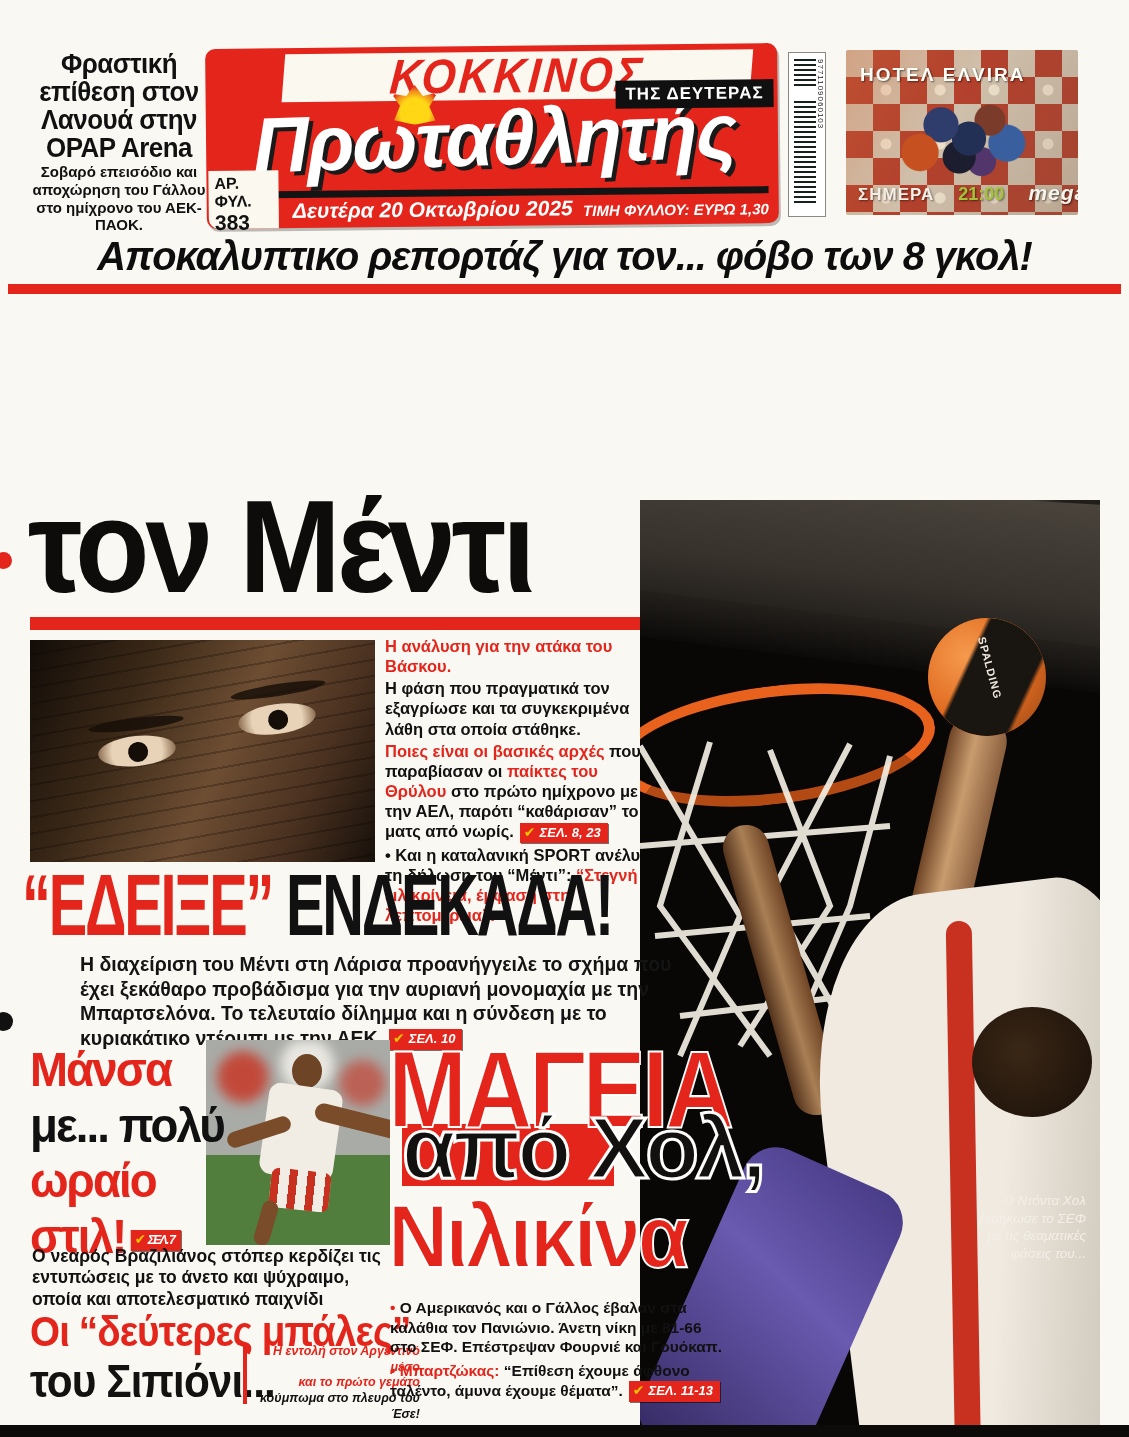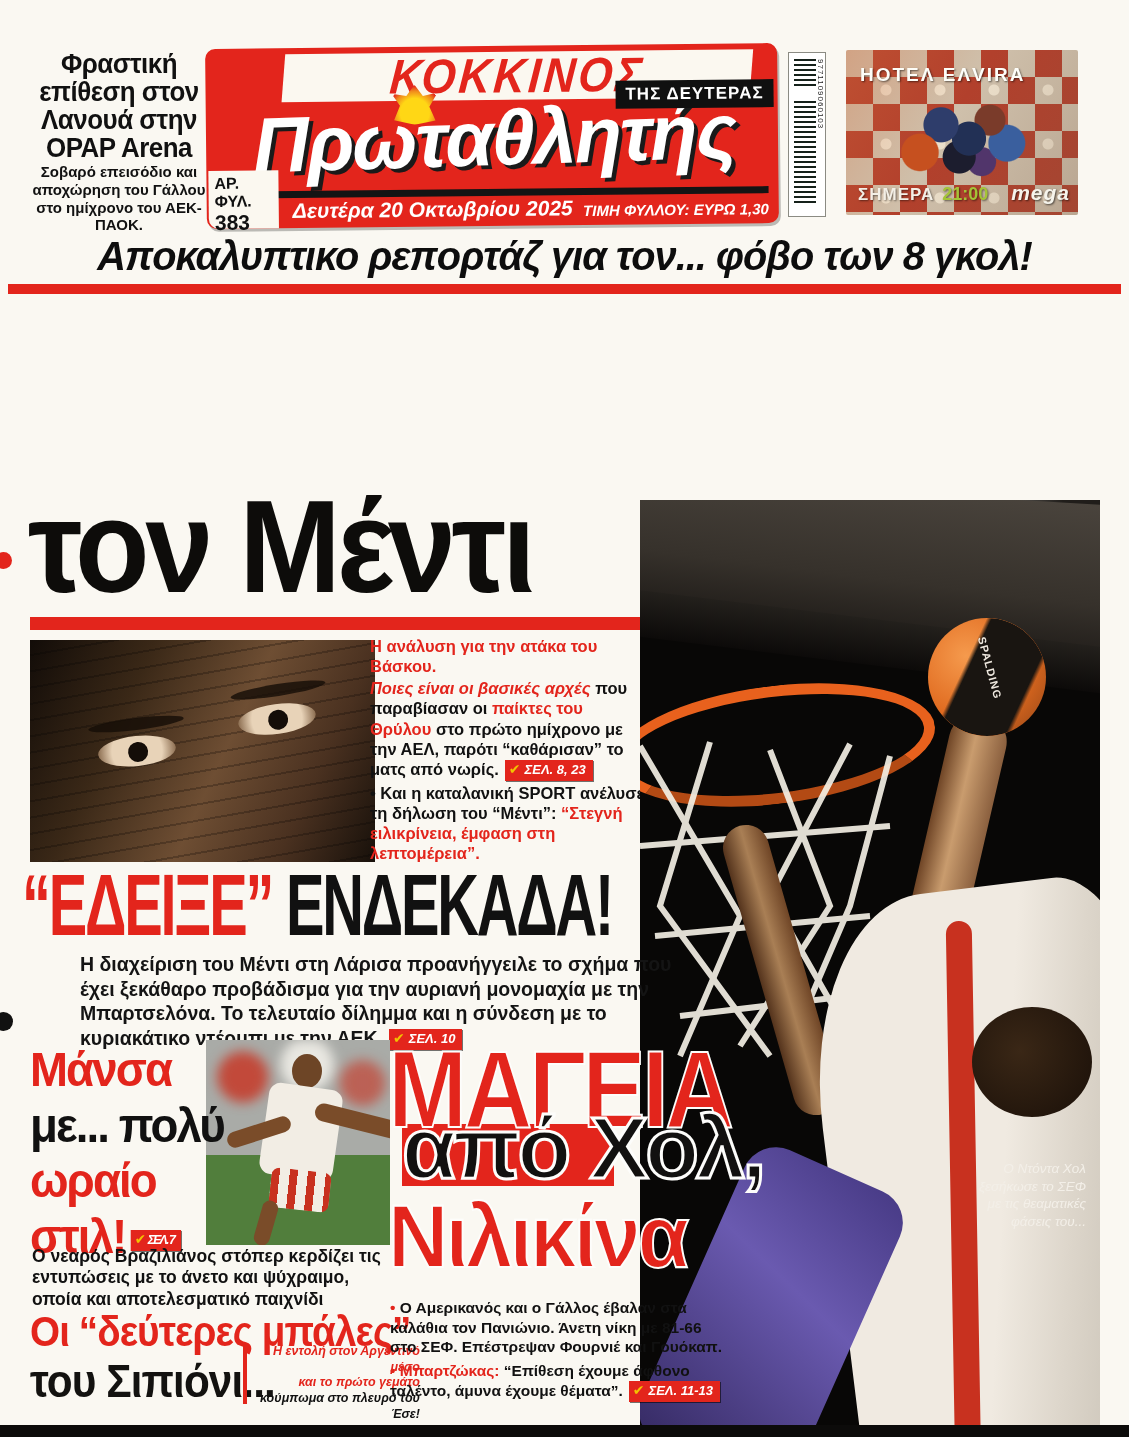--- a/index.html
+++ b/index.html
@@ -48,21 +48,21 @@
             text-shadow:1px 1px 2px rgba(0,0,0,.55);z-index:3;}
   .ad-people{position:absolute;left:46px;top:38px;width:140px;height:92px;z-index:2;filter:blur(.4px);
       background:
         radial-gradient(circle at 20% 70%,#c6501f 0 14%,transparent 15%),
         radial-gradient(circle at 35% 40%,#2e3d6b 0 16%,transparent 17%),
         radial-gradient(circle at 55% 55%,#223055 0 18%,transparent 19%),
         radial-gradient(circle at 70% 35%,#7a3b2a 0 13%,transparent 14%),
         radial-gradient(circle at 82% 60%,#3a5f9e 0 14%,transparent 15%),
         radial-gradient(circle at 48% 75%,#1c1d2e 0 16%,transparent 17%),
         radial-gradient(circle at 64% 80%,#51356b 0 12%,transparent 13%);}
-  .ad-bottom{position:absolute;left:12px;bottom:10px;right:8px;display:flex;align-items:baseline;gap:8px;z-index:3;}
+  .ad-bottom{position:absolute;left:12px;bottom:10px;right:8px;display:flex;align-items:baseline;gap:24px;z-index:3;}
   .ad-when{color:#f3efe6;font-weight:700;font-size:17px;letter-spacing:1px;text-shadow:1px 1px 2px rgba(0,0,0,.5);}
   .ad-time{color:#a4c437;font-weight:900;font-size:18px;text-shadow:1px 1px 2px rgba(0,0,0,.5);}
   .ad-channel{margin-left:auto;color:#f6f4ec;font-weight:900;font-style:italic;font-size:21px;letter-spacing:1px;
               text-shadow:1px 1px 2px rgba(0,0,0,.6);}
   
   .banner{position:absolute;left:0;top:233px;width:100%;text-align:center;color:#0d0d0d;
           font-weight:900;font-style:italic;font-size:41px;letter-spacing:-1px;transform:scaleX(.97);}
   .redbar-top{position:absolute;left:8px;top:284px;width:1113px;height:10px;background:#e3251c;}
   .black-band{position:absolute;left:6px;top:294px;width:1117px;height:177px;background:#0d0c0a;overflow:hidden;}
   .ti{position:absolute;left:0;top:4px;width:100%;text-align:center;color:#e3251c;font-weight:900;font-size:149px;
@@ -77,21 +77,21 @@
       background:linear-gradient(115deg,#120c08 0%,#3a2817 28%,#6e4e33 55%,#4a3120 78%,#17100a 100%);}
   .eye{position:absolute;width:78px;height:30px;border-radius:50%;background:radial-gradient(circle at 50% 50%,#e8d3b8 0 60%,#7a5a3d 100%);}
   .eye .pupil{position:absolute;left:30px;top:6px;width:20px;height:20px;border-radius:50%;background:#140d08;}
   .eye1{left:68px;top:96px;transform:rotate(-6deg);}
   .eye2{left:208px;top:64px;transform:rotate(-8deg);}
   .brow{position:absolute;width:96px;height:12px;background:rgba(20,12,6,.8);border-radius:50%;}
   .brow1{left:58px;top:78px;transform:rotate(-7deg);}
   .brow2{left:200px;top:44px;transform:rotate(-9deg);}
   .wrinkles{position:absolute;inset:0;background:repeating-linear-gradient(170deg,transparent 0 14px,rgba(25,14,7,.25) 14px 16px);mix-blend-mode:multiply;}
   
-  .lead{position:absolute;left:370px;top:636px;width:276px;font-weight:700;font-size:16.5px;line-height:1.22;}
+  .lead{position:absolute;left:385px;top:636px;width:276px;font-weight:700;font-size:16.5px;line-height:1.22;}
   .lead p{margin:0 0 2px 0;}
   
   .badge{display:inline-flex;align-items:baseline;background:#e3251c;color:#fff;font-weight:900;font-style:italic;
          font-size:13px;line-height:1.25;padding:1px 7px 2px 4px;margin-left:6px;white-space:nowrap;
          vertical-align:middle;box-shadow:1px 1px 0 rgba(0,0,0,.55);}
   .badge .chk{color:#f2c300;margin-right:4px;font-style:normal;font-size:14px;}
   
   .photo-right{position:absolute;left:640px;top:500px;width:460px;height:937px;background:#080706;overflow:hidden;}
   .sky{position:absolute;left:0;top:0;width:100%;height:120px;
        background:linear-gradient(90deg,#b9bcc2 0,#e8e8e6 16%,#3a3632 38%,#d8d8d4 52%,#8c8984 70%,#201d1a 92%);}
@@ -116,21 +116,21 @@
   .hand{position:absolute;left:300px;top:176px;width:70px;height:54px;border-radius:45%;
         background:radial-gradient(circle at 40% 40%,#c99c6e,#8a5f3e);transform:rotate(20deg);}
   .jersey{position:absolute;right:-60px;bottom:-30px;width:330px;height:580px;transform:rotate(-7deg);
         background:linear-gradient(100deg,#f0eae1 0 52%,#ddd6cb 68%,#b9b2a5 100%);border-radius:38% 22% 0 0;}
   .jersey-stripe{position:absolute;left:120px;top:30px;width:26px;height:520px;background:#c8311f;
         transform:rotate(6deg);border-radius:14px;}
   .shoulder{position:absolute;right:8px;bottom:320px;width:120px;height:110px;border-radius:50%;
         background:radial-gradient(circle at 40% 40%,#3a2716,#190f08);}
   .purple-arm{position:absolute;left:46px;bottom:-40px;width:170px;height:320px;transform:rotate(24deg);
         border-radius:34px;background:linear-gradient(20deg,#352a63,#6a5ab0 60%,#473a85);}
-  .caption{position:absolute;right:14px;top:660px;width:112px;color:#f3efe8;font-style:italic;font-weight:400;
+  .caption{position:absolute;right:14px;top:692px;width:112px;color:#f3efe8;font-style:italic;font-weight:400;
         font-size:13.5px;line-height:1.3;text-align:right;}
   
   .endekada{position:absolute;left:22px;top:854px;white-space:nowrap;font-weight:900;font-size:78px;
             letter-spacing:-3px;transform:scale(.74,1.12);transform-origin:left top;}
   .endekada-par{position:absolute;left:36px;top:952px;width:628px;font-weight:700;font-size:19.5px;line-height:1.26;color:#141414;margin-left:44px;}
   
   .foot-photo{position:absolute;left:206px;top:1040px;width:184px;height:205px;overflow:hidden;
       background:linear-gradient(180deg,#a9aba7 0 56%,#517e3c 56% 100%);}
   .fp-blur{position:absolute;left:0;top:0;width:100%;height:60%;
       background:radial-gradient(circle at 20% 30%,rgba(200,49,31,.8) 0 14%,transparent 16%),
@@ -231,21 +231,22 @@
     <div class="eye eye1">
         <div class="pupil"></div>
       </div>
     <div class="eye eye2">
         <div class="pupil"></div>
       </div>
   </div>
 
   <div class="lead">
     <p class="red">Η ανάλυση για την ατάκα του Βάσκου.</p>
-    <p><span><span style="color: rgb(227, 37, 28); font-style: italic;">Ποιες είναι οι βασικές αρχές </span><span style="color: rgb(17, 17, 17);">που παραβίασαν οι </span><span style="color: rgb(227, 37, 28);">παίκτες του Θρύλου </span><span style="color: rgb(17, 17, 17);">στο πρώτο ημίχρονο με την ΑΕΛ, παρότι “καθάρισαν” το ματς από νωρίς.</span></span><span class="badge">
+    <p>Η φάση που πραγματικά τον εξαγρίωσε και τα συγκεκριμένα λάθη στα οποία στάθηκε.</p>
+    <p><span><span style="color: rgb(227, 37, 28);">Ποιες είναι οι βασικές αρχές </span><span style="color: rgb(17, 17, 17);">που παραβίασαν οι </span><span style="color: rgb(227, 37, 28);">παίκτες του Θρύλου </span><span style="color: rgb(17, 17, 17);">στο πρώτο ημίχρονο με την ΑΕΛ, παρότι “καθάρισαν” το ματς από νωρίς.</span></span><span class="badge">
           <span class="chk">✔</span>
           <span>ΣΕΛ. 8, 23</span>
         </span></p>
     <p><span style="color: rgb(17, 17, 17);">• Και η καταλανική SPORT ανέλυσε τη δήλωση του “Μέντι”: </span><span style="color: rgb(227, 37, 28);">“Στεγνή ειλικρίνεια, έμφαση στη λεπτομέρεια”.</span></p>
   </div>
 
   <div class="photo-right">
     <div class="sky"></div>
     <div class="backboard"></div>
     <div class="board-edge"></div>

